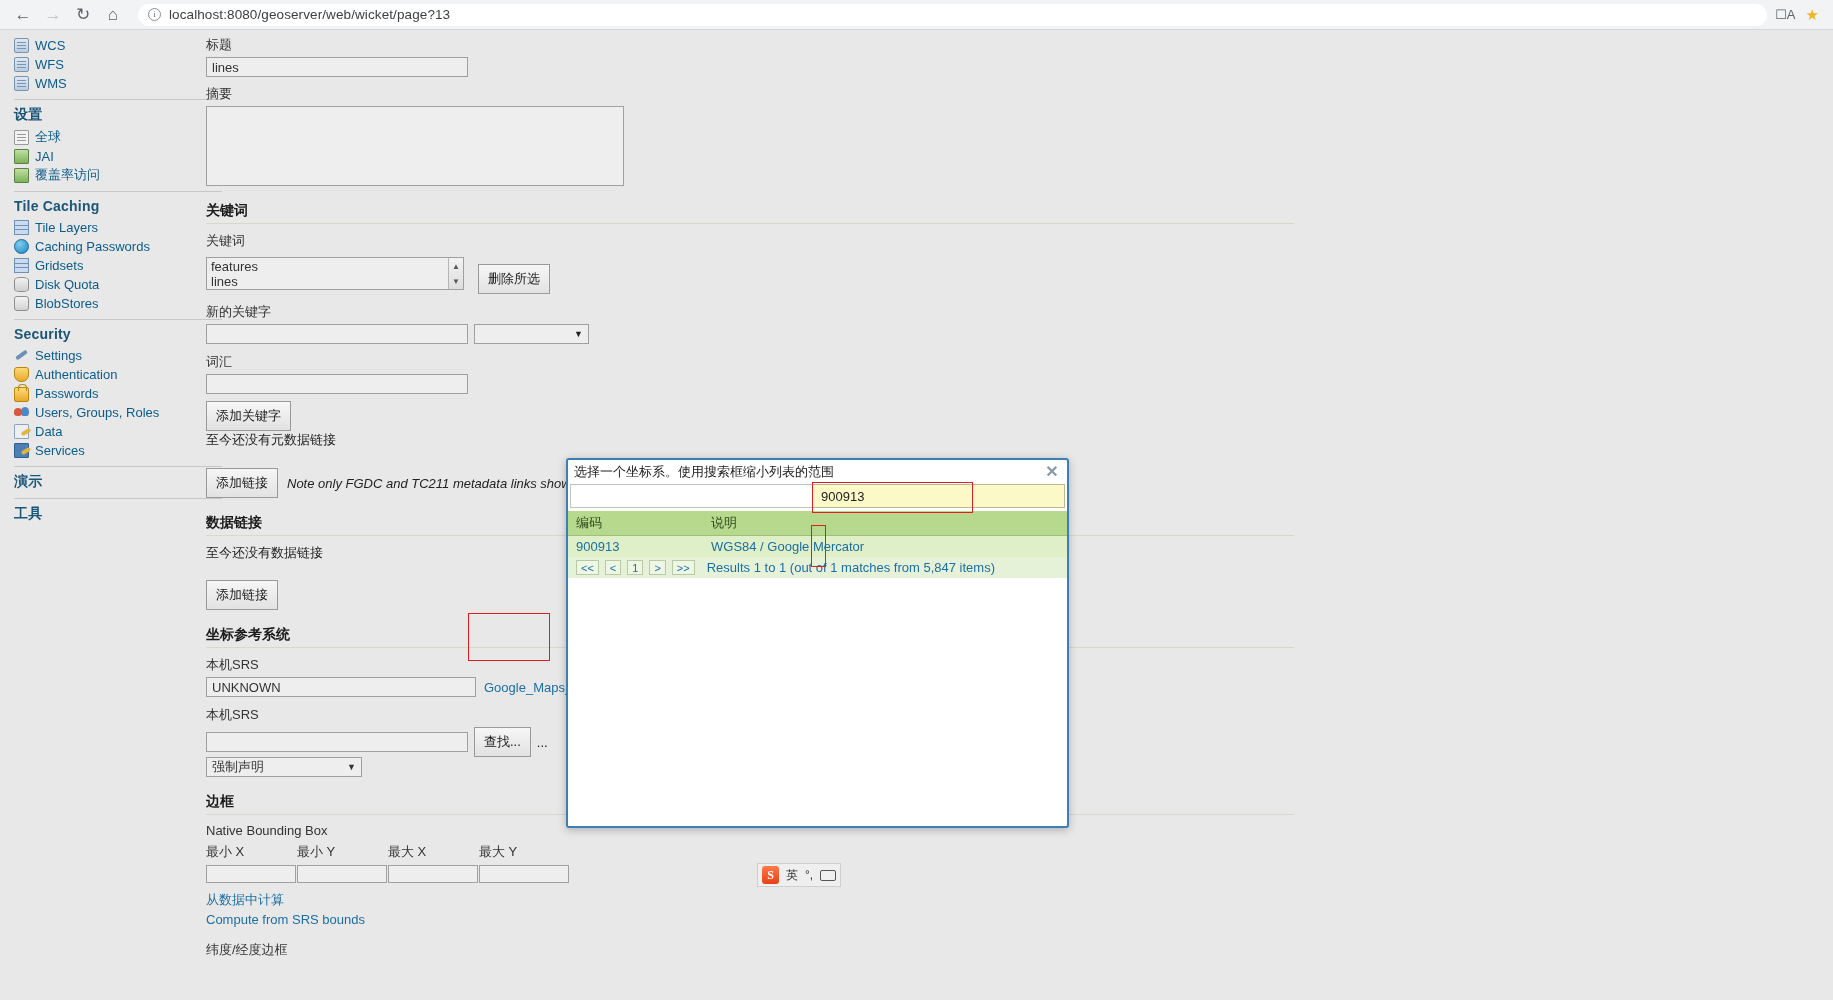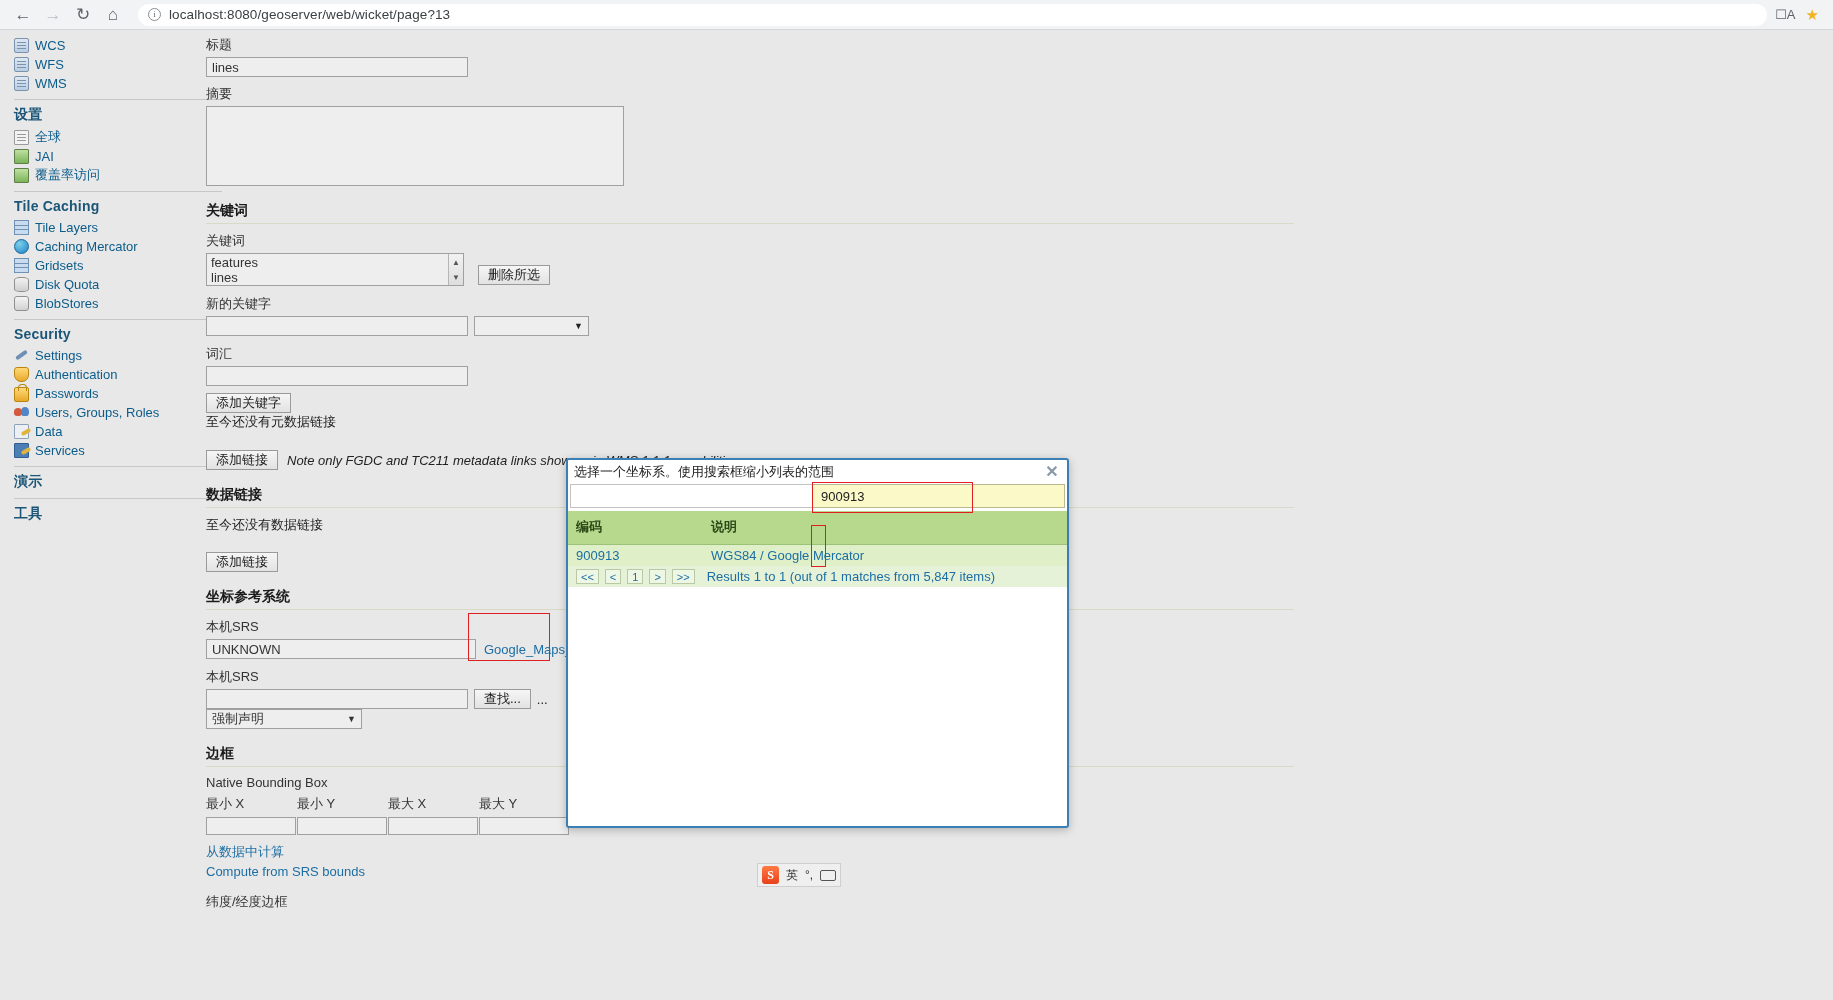--- a/index.html
+++ b/index.html
@@ -97,21 +97,21 @@
   .txt{
     height:20px; border:1px solid #a0a0a0; background:#eeeeee; font-size:13px; color:#333;
     padding:1px 5px; display:flex; align-items:center; font-family:"Liberation Sans", sans-serif;
   }
   .sec-head{
     font-size:14px; font-weight:bold; color:#1b1b1b; border-bottom:1px solid #d9d9c5;
     padding-bottom:3px; margin:16px 0 8px 0; width:1088px;
   }
   .btn{
     display:inline-flex; align-items:center; justify-content:center;
-    height:20px; padding:0 9px; font-size:13px; color:#1b1b1b;
+    height:30px; padding:0 9px; font-size:13px; color:#1b1b1b;
     background:linear-gradient(#f6f6f6,#e2e2e2); border:1px solid #9a9a9a; cursor:pointer;
     font-family:"Liberation Sans", sans-serif;
   }
   .note-italic{ font-style:italic; font-size:13px; color:#222; }
   .plain{ font-size:13px; color:#222; }
   .link{ font-size:13px; color:#1c6ea4; cursor:pointer; }
 
   .multi{
     width:258px; height:33px; border:1px solid #a0a0a0; background:#eee; position:relative;
     font-size:13px; color:#333; padding:1px 4px; line-height:15px; overflow:hidden;
@@ -149,22 +149,22 @@
     position:absolute; left:244px; top:0; width:253px; height:24px;
     background:#fbf9c8; border:1px solid #b9b98f; font-size:13px; color:#222;
     display:flex; align-items:center; padding:0 8px;
   }
   .srch-left{
     position:absolute; left:2px; top:0; width:242px; height:24px;
     background:#fff; border:1px solid #c3c3c3; border-right:none;
   }
   .tbl{ width:499px; margin:0; border-collapse:collapse; font-size:13px; }
   .tbl th{
-    background:#b6d98e; color:#2b4a17; text-align:left; font-weight:bold;
-    height:33px; padding:0 8px; border-bottom:1px solid #9cc178; font-size:13px;
+    background:#b6d98e; color:#2b4a17; text-align:left; font-weight:normal;
+    height:24px; padding:0 8px; border-bottom:1px solid #9cc178; font-size:13px;
   }
   .tbl td{
     background:#dff0c8; height:22px; padding:0 8px; color:#1c6ea4; font-size:13px;
   }
   .tbl td.code{ color:#1c6ea4; }
   .pager{
     background:#e6f2d8; height:21px; display:flex; align-items:center; gap:6px;
     padding:0 8px; font-size:13px; color:#1c6ea4;
   }
   .pg-b{
@@ -239,21 +239,21 @@
 
     <div class="side-sep"></div>
     <div class="side-head">Tile Caching</div>
 
     <div class="side-item">
       <span class="ic ic-grid"></span>
       <span class="lbl">Tile Layers</span>
     </div>
     <div class="side-item">
       <span class="ic ic-globe"></span>
-      <span class="lbl">Caching Mercator</span>
+      <span class="lbl">Caching Passwords</span>
     </div>
     <div class="side-item">
       <span class="ic ic-grid"></span>
       <span class="lbl">Gridsets</span>
     </div>
     <div class="side-item">
       <span class="ic ic-disk"></span>
       <span class="lbl">Disk Quota</span>
     </div>
     <div class="side-item">

